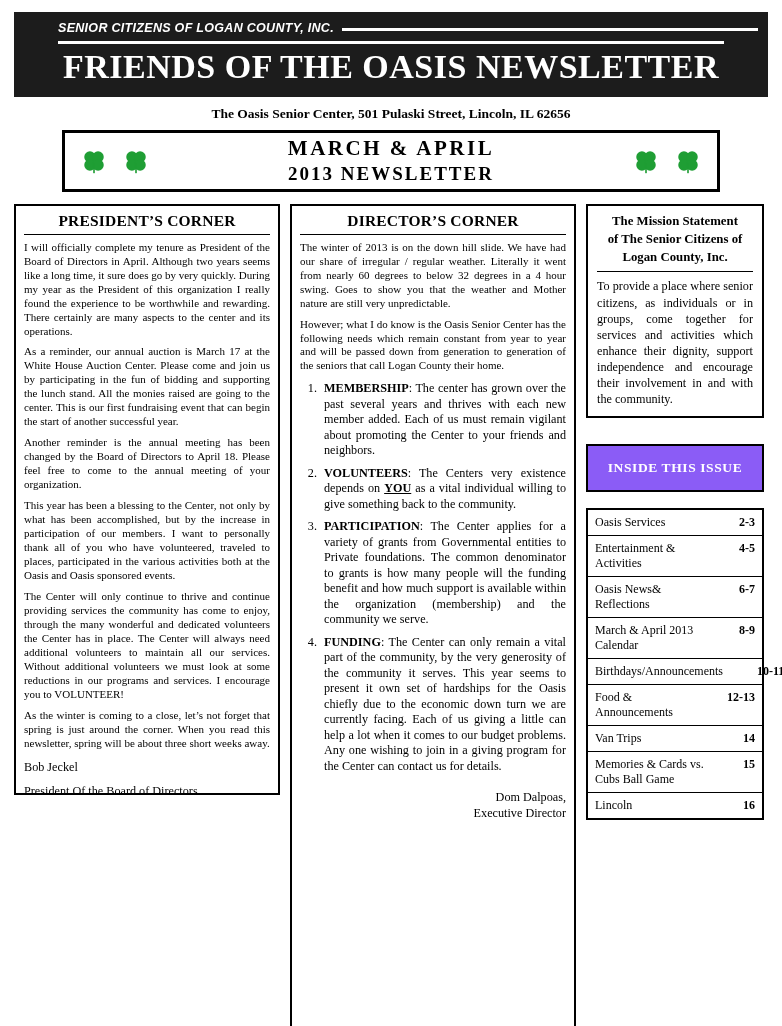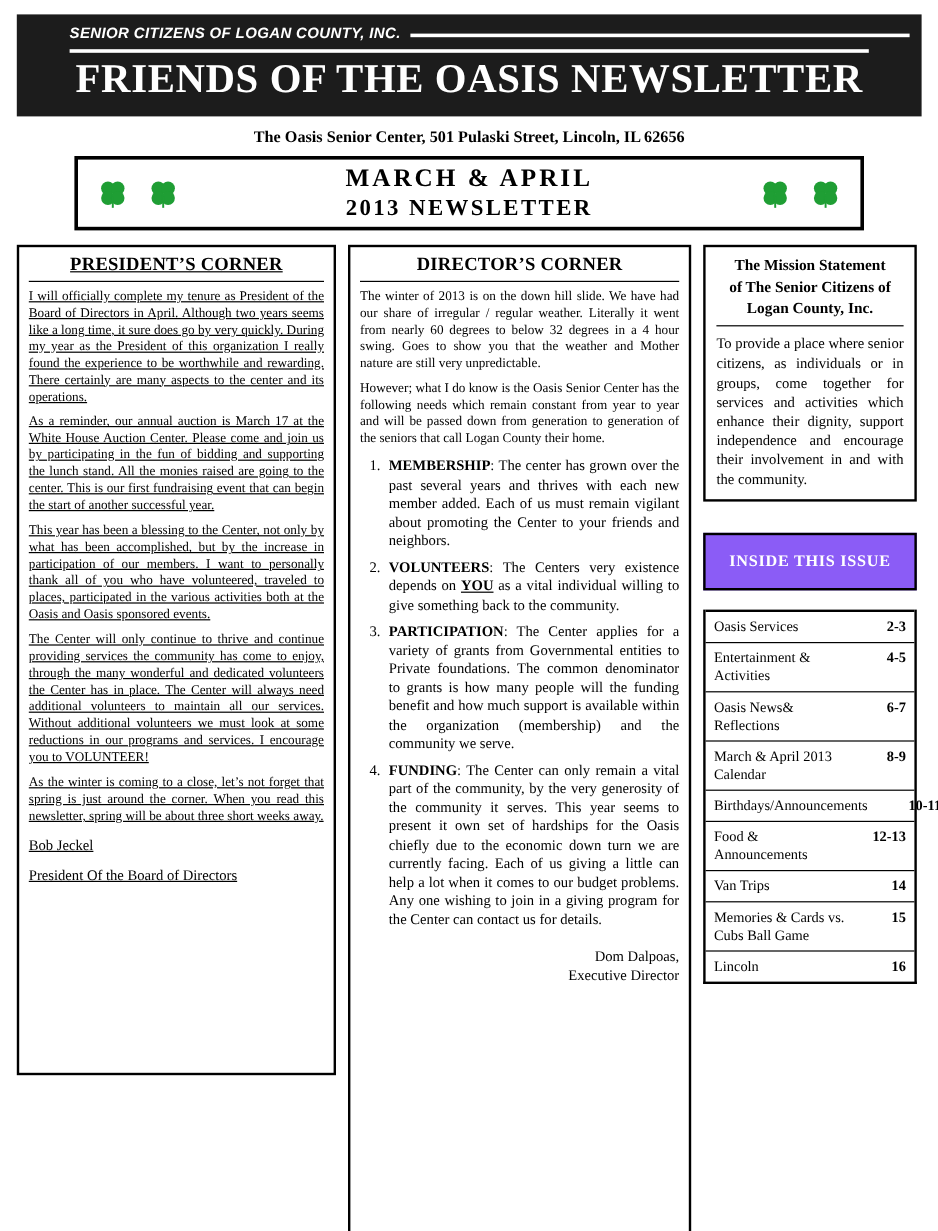--- a/index.html
+++ b/index.html
@@ -125,21 +125,21 @@
   }
   .col-1 { width: 266px; }
   .col-2 { width: 286px; }
   .col-3 { width: 178px; }
 
   .boxed {
     border: 2px solid #000000;
     padding: 6px 8px 8px 8px;
     box-sizing: border-box;
   }
-  .col-1.boxed { height: 692px; text-decoration: underline; }
+  .col-1.boxed { height: 591px; }
   .col-2.boxed { height: 1016px; }
 
   .col-head {
     text-align: center;
     font-family: "Liberation Serif", serif;
     font-weight: bold;
     font-size: 15.5px;
     padding-bottom: 4px;
     margin-bottom: 2px;
     border-bottom: 1px solid #000000;
@@ -315,20 +315,21 @@
       </svg>
     </div>
   </div>
 
   <div class="columns">
 
     <div class="col col-1 boxed">
       <div class="col-head">PRESIDENT’S CORNER</div>
       <p class="body">I will officially complete my tenure as  President of the Board of Directors in April. Although two years seems like a long time, it sure does go by very quickly. During my year as the President of this organization I really found the experience to be worthwhile and rewarding. There certainly are many aspects to the center and its operations.</p>
       <p class="body">As a reminder, our annual auction is March 17 at the White House Auction Center. Please come and join us by participating in the fun of bidding and supporting the lunch stand. All the monies raised are going to the center. This is our first fundraising event that can begin the start of another successful year.</p>
+      <p class="body">Another reminder is the annual meeting has been changed by the Board of Directors to April 18. Please feel free to come to the annual meeting of your organization.</p>
       <p class="body">This year has been a blessing to the Center, not only by what has been accomplished, but by the increase in participation of our members. I want to personally thank all of you who have volunteered, traveled to places, participated in the various activities both at the Oasis and Oasis sponsored events.</p>
       <p class="body">The Center will only continue to thrive and continue providing services the community has come to enjoy, through the many wonderful and dedicated volunteers the Center has in place. The Center will always need additional volunteers to maintain all our services. Without additional volunteers we must look at some reductions in our programs and services. I encourage you to VOLUNTEER!</p>
       <p class="body">As the winter is coming to a close, let’s not forget that spring is just around the corner. When you read this newsletter, spring will be about three short weeks away.</p>
       <div class="signature">Bob Jeckel</div>
       <div class="signature">President Of the Board of Directors</div>
     </div>
 
     <div class="col col-2 boxed">
       <div class="col-head">DIRECTOR’S CORNER</div>
       <p class="body">The winter of 2013 is on the down hill slide. We have had our share of irregular / regular weather. Literally it went from nearly 60 degrees to below 32 degrees in a 4 hour swing. Goes to show you that the weather and Mother nature are still very unpredictable.</p>

